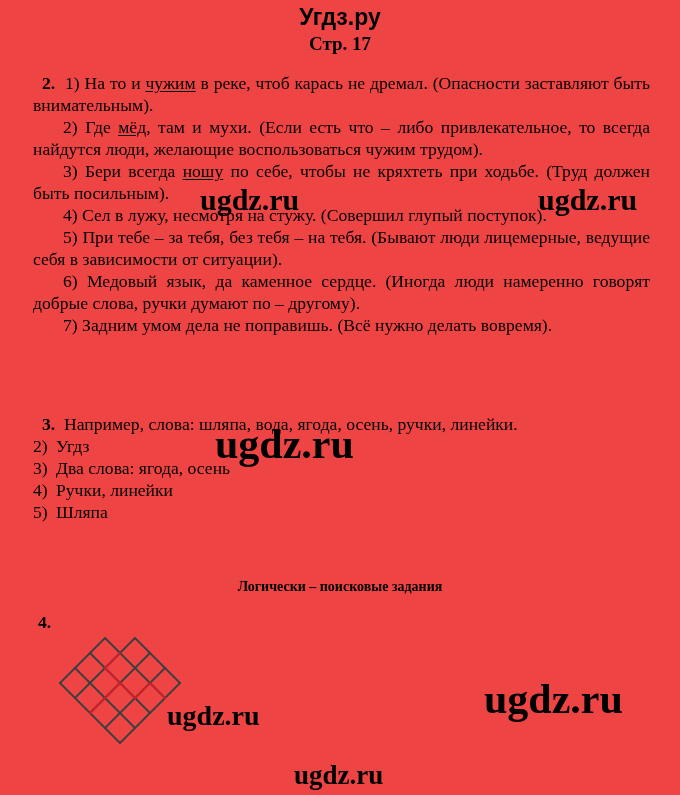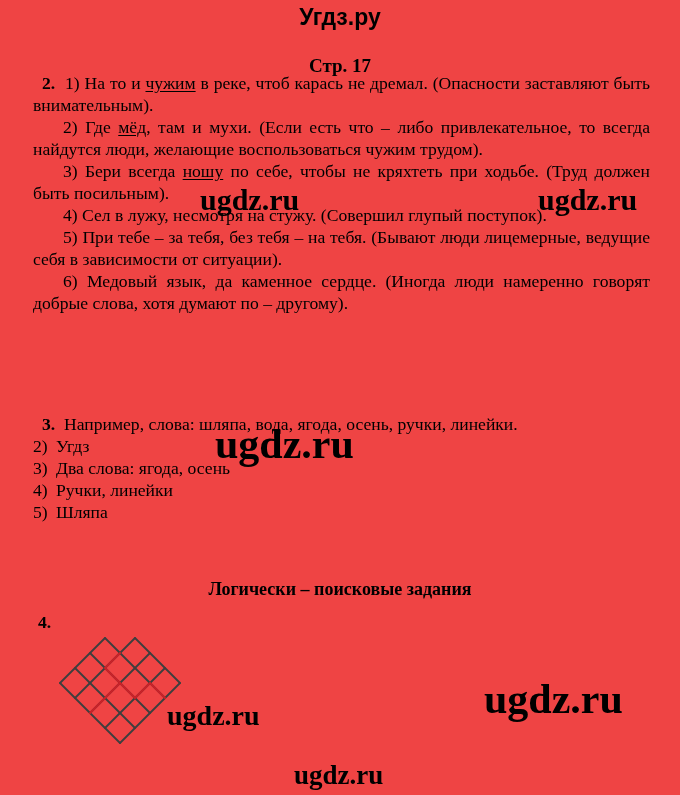--- a/index.html
+++ b/index.html
@@ -13,39 +13,39 @@
     overflow:hidden;
   }
   .center{text-align:center;}
   .site-title{
     position:absolute;top:4px;left:0;right:0;
     font-family:"Liberation Sans", sans-serif;
     font-weight:bold;font-size:23px;
   }
   .page-subtitle{
     position:absolute;top:33px;left:0;right:0;
-    font-weight:bold;font-size:19px;margin-top:22px;
+    font-weight:bold;font-size:19px;
   }
   .textblock{
     position:absolute;left:33px;right:30px;
     font-size:17.6px;line-height:22px;
     text-align:justify;
   }
   #ex2{top:72px;}
   #ex3{top:413px;}
   .textblock p{margin:0;padding:0;}
   p.hang-first{text-indent:9px;}
   p.hang-sub{text-indent:30px;}
   .exnum{font-weight:bold;}
   .uline{text-decoration:underline;text-underline-offset:2px;}
   .li{white-space:nowrap;text-align:left;padding-left:17px;}
   .linum{display:inline-block;width:23px;}
   .section-heading{
     position:absolute;top:579px;left:0;right:0;
-    font-weight:bold;font-size:18px;
+    font-weight:bold;font-size:14px;
   }
   .ex4num{
     position:absolute;top:612px;left:38px;
     font-weight:bold;font-size:17.6px;
   }
   .figure{position:absolute;left:50px;top:628px;width:140px;height:125px;}
   .figure svg{display:block;width:140px;height:125px;}
   .wm{
     position:absolute;
     font-family:Liberation Serif, serif;
@@ -66,21 +66,22 @@
 
   <div class="site-title center">Угдз.ру</div>
   <div class="page-subtitle center">Стр. 17</div>
 
   <div class="textblock" id="ex2">
     <p class="hang-first"><span class="exnum">2.</span>&nbsp; <span>1)</span> <span>На то и </span><span class="uline">чужим</span><span> в реке, чтоб карась не дремал. (Опасности заставляют быть внимательным).</span></p>
     <p class="hang-sub"><span>2)</span> <span>Где </span><span class="uline">мёд</span><span>, там и мухи. (Если есть что – либо привлекательное, то всегда найдутся люди, желающие воспользоваться чужим трудом).</span></p>
     <p class="hang-sub"><span>3)</span> <span>Бери всегда </span><span class="uline">ношу</span><span> по себе, чтобы не кряхтеть при ходьбе. (Труд должен быть посильным).</span></p>
     <p class="hang-sub"><span>4)</span> <span>Сел в лужу, несмотря на стужу. (Совершил глупый поступок).</span></p>
     <p class="hang-sub"><span>5)</span> <span>При тебе – за тебя, без тебя – на тебя. (Бывают люди лицемерные, ведущие себя в зависимости от ситуации).</span></p>
-    <p class="hang-sub"><span>6)</span> <span>Медовый язык, да каменное сердце. (Иногда люди намеренно говорят добрые слова, хотя думают по – другому).</span></p>
+    <p class="hang-sub"><span>6)</span> <span>Медовый язык, да каменное сердце. (Иногда люди намеренно говорят добрые слова, ручки думают по – другому).</span></p>
+    <p class="hang-sub"><span>7)</span> <span>Задним умом дела не поправишь. (Всё нужно делать вовремя).</span></p>
   </div>
 
   <div class="textblock" id="ex3">
     <p class="hang-first"><span class="exnum">3.</span>&nbsp; <span>Например, слова: шляпа, вода, ягода, осень, ручки, линейки.</span></p>
     <p class="li"><span class="linum">2)</span><span>Угдз</span></p>
     <p class="li"><span class="linum">3)</span><span>Два слова: ягода, осень</span></p>
     <p class="li"><span class="linum">4)</span><span>Ручки, линейки</span></p>
     <p class="li"><span class="linum">5)</span><span>Шляпа</span></p>
   </div>
 

